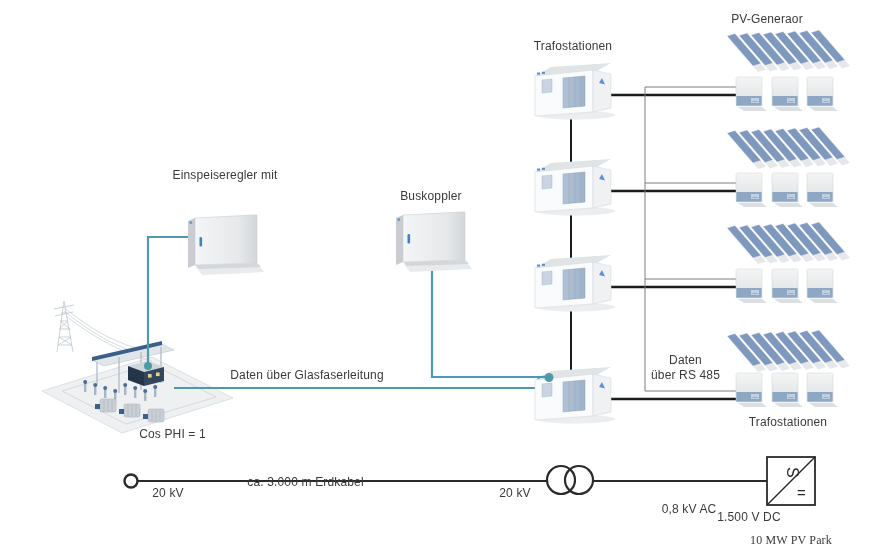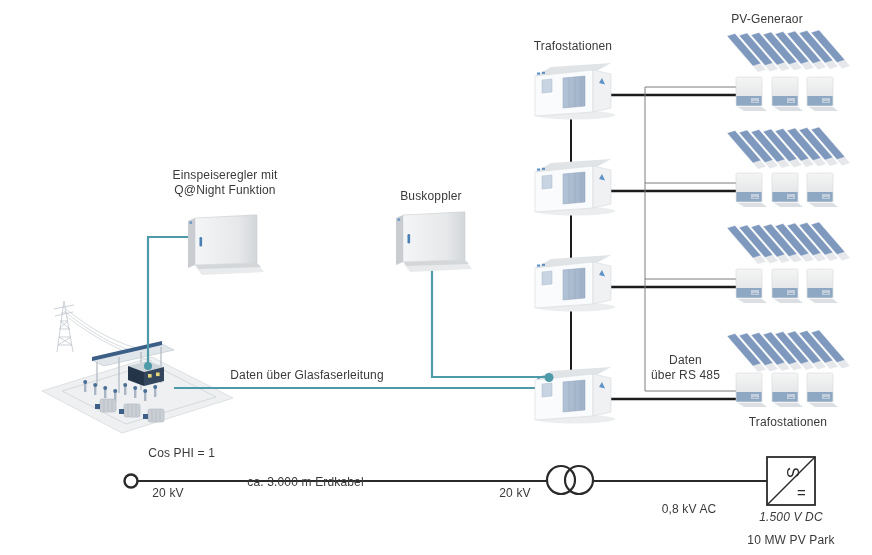--- a/index.html
+++ b/index.html
@@ -232,42 +232,41 @@
       </g>
     </g>
   </svg>
 
   <div class="label" style="left:707px;top:12px;width:120px;">PV-Generaor</div>
 
   <div class="label" style="left:523px;top:39px;width:100px;">Trafostationen</div>
 
   <div class="label" style="left:156px;top:168px;width:138px;">
     <div class="label2">Einspeiseregler mit</div>
-    <div class="label2">Q@Night Funktion</div>
   </div>
 
   <div class="label" style="left:389px;top:189px;width:84px;">Buskoppler</div>
 
   <div class="label" style="left:217px;top:368px;width:180px;">Daten über Glasfaserleitung</div>
 
   <div class="label" style="left:628px;top:353px;width:115px;">
     <div class="label2">Daten</div>
     <div class="label2">über RS 485</div>
   </div>
 
   <div class="label" style="left:728px;top:415px;width:120px;">Trafostationen</div>
 
-  <div class="label" style="left:130px;top:446px;width:85px;text-align:right;">Cos PHI = 1</div>
+  <div class="label" style="left:130px;top:427px;width:85px;">Cos PHI = 1</div>
 
 
   <div class="label" style="left:145px;top:486px;width:46px;">20 kV</div>
 
   <div class="label" style="left:238px;top:475px;width:135px;">ca. 3.000 m Erdkabel</div>
 
   <div class="label" style="left:492px;top:486px;width:46px;">20 kV</div>
 
   <div class="label" style="left:654px;top:486px;width:70px;margin-top:16px;">0,8 kV AC</div>
 
-  <div class="label" style="left:750px;top:510px;width:82px;font-style:italic;">1.500 V DC</div>
-
-  <div class="label" style="left:738px;top:533px;width:106px;">10 MW PV Park</div>
+  <div class="label" style="left:708px;top:510px;width:82px;">1.500 V DC</div>
+
+  <div class="label" style="left:738px;top:533px;width:106px;font-family:Liberation Serif, serif;">10 MW PV Park</div>
 
 </div>
 
 </body></html>

